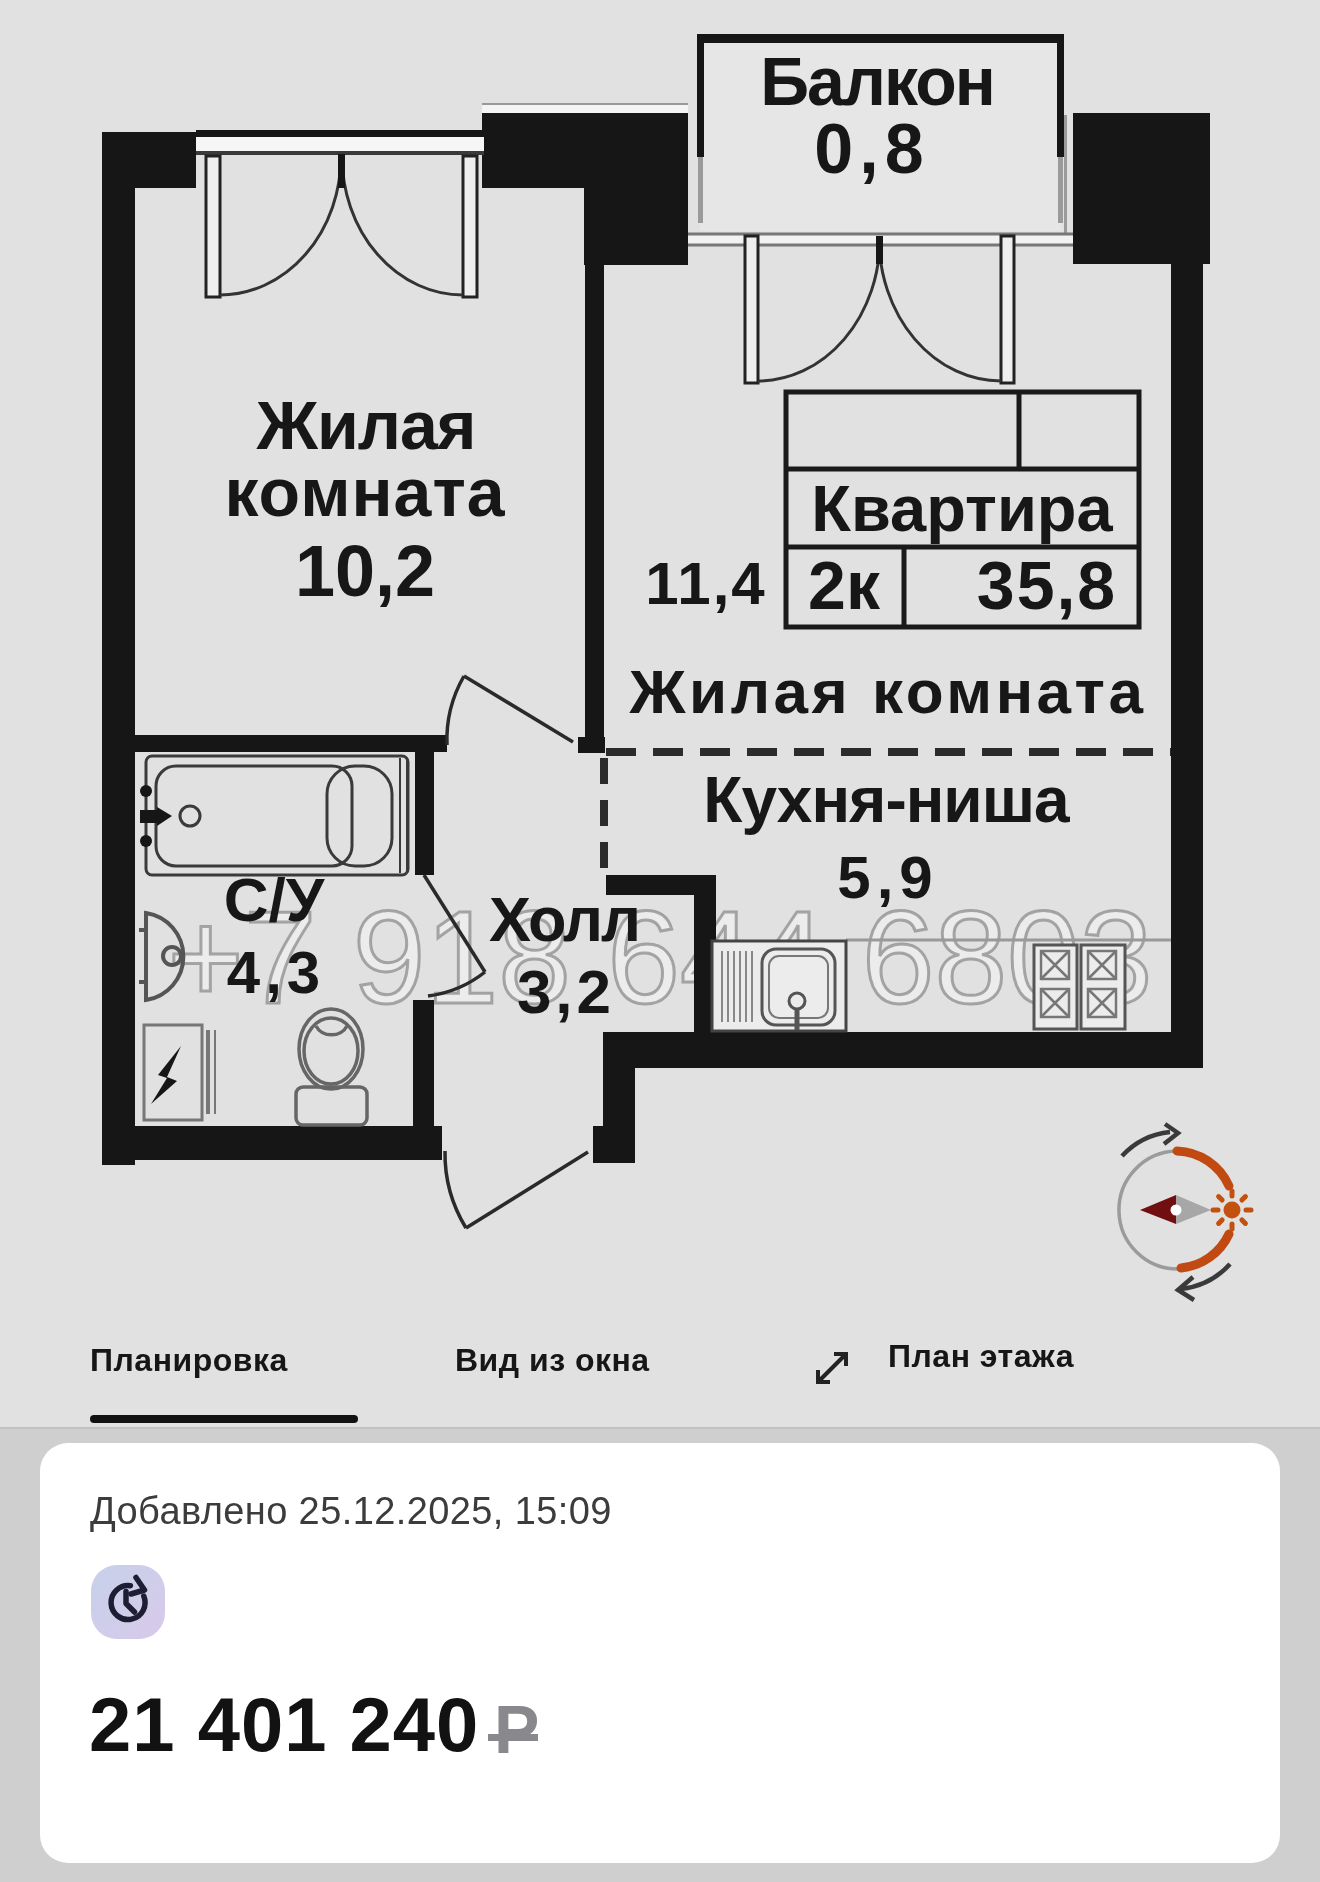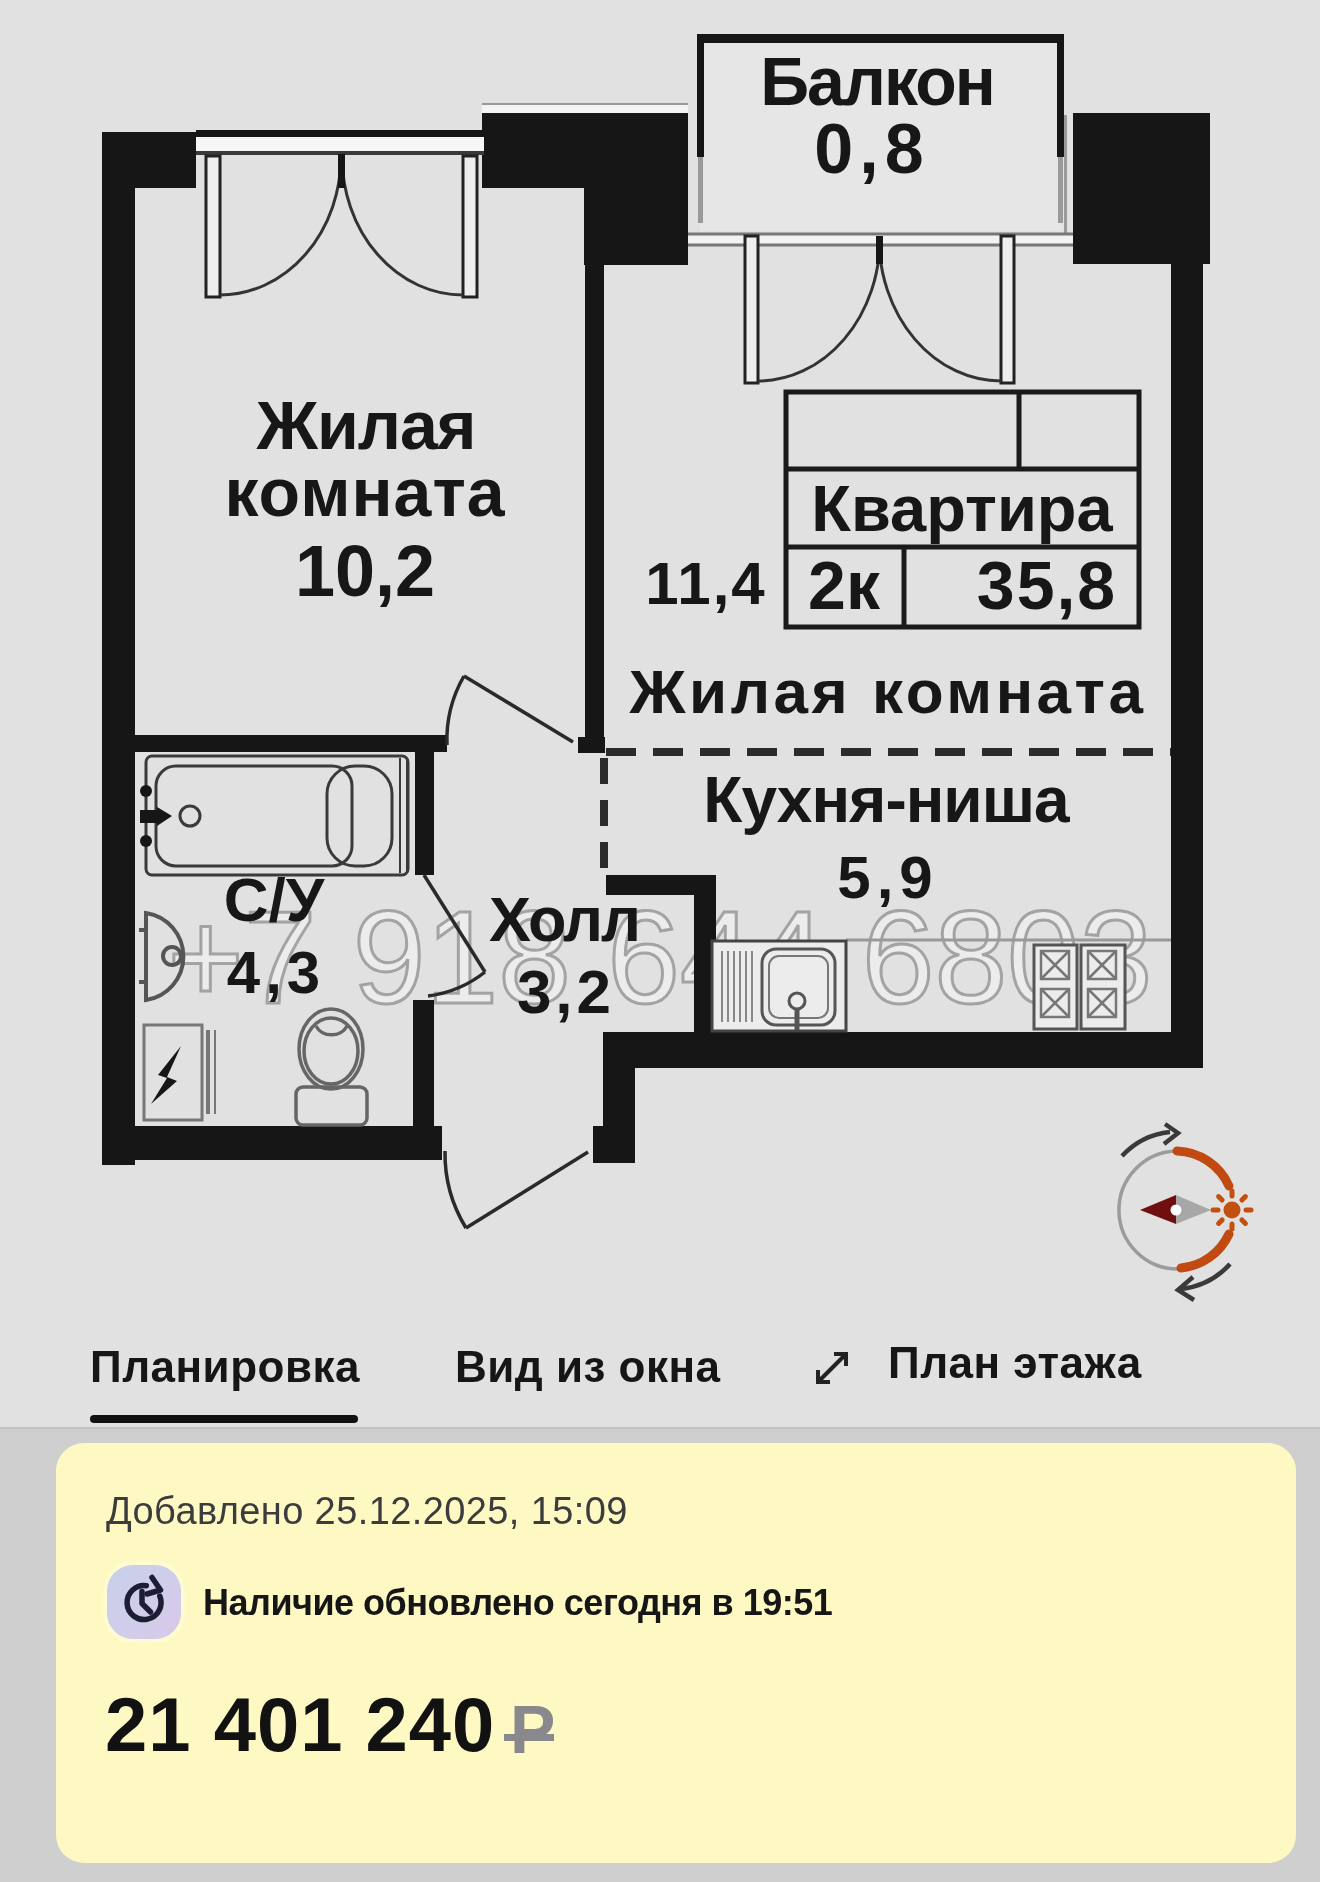--- a/index.html
+++ b/index.html
@@ -1,22 +1,22 @@
 <!DOCTYPE html>
 <html><head>
 <meta charset="utf-8">
 <style>
   html,body{margin:0;padding:0;}
   body{width:1320px;height:1882px;font-family:"Liberation Sans",sans-serif;background:#cfcfcf;overflow:hidden;}
   .top{position:absolute;left:0;top:0;width:1320px;height:1427px;background:#e1e1e1;border-bottom:2px solid #c2c2c2;}
   .plan{position:absolute;left:0;top:0;}
   .tabs{position:absolute;left:0;top:1330px;width:1320px;height:97px;}
-  .tab{position:absolute;font-weight:700;font-size:44px;color:#161616;letter-spacing:0.5px;}
+  .tab{position:absolute;font-weight:700;font-size:32px;color:#161616;letter-spacing:0.5px;}
   .underline{position:absolute;left:90px;top:85px;width:268px;height:8px;background:#111;border-radius:4px;}
-  .card{position:absolute;left:56px;top:1443px;width:1240px;height:420px;background:#fef9c3;border-radius:28px;}
+  .card{position:absolute;left:40px;top:1443px;width:1240px;height:420px;background:#ffffff;border-radius:28px;}
   .added{position:absolute;left:50px;top:47px;font-size:38px;color:#3c3c3e;letter-spacing:0.4px;}
   .avail{position:absolute;left:147px;top:139px;font-size:36px;font-weight:700;color:#161616;letter-spacing:-0.5px;}
   .clockic{position:absolute;left:51px;top:122px;width:74px;height:74px;border-radius:26px;background:linear-gradient(135deg,#c7d1ea 0%,#d0cdea 55%,#d8c9e9 100%);box-shadow:0 0 0 4px rgba(255,255,255,0.25);}
   .price{position:absolute;left:49px;top:238px;font-size:76px;font-weight:700;color:#121212;letter-spacing:1px;}
   .rub{position:absolute;left:454px;top:247px;font-size:68px;font-weight:700;color:#88888d;}
   .rub .bar{position:absolute;left:-6px;top:44px;width:50px;height:7px;background:#88888d;}
   .payline{position:absolute;left:50px;top:345px;font-size:37px;font-weight:700;color:#161616;}
 </style>
 </head>
 <body>
@@ -281,19 +281,18 @@
   <div class="clockic">
     <svg width="74" height="74" viewBox="0 0 74 74">
       <g stroke="#1d1e33" stroke-width="5.5" fill="none" stroke-linecap="round" stroke-linejoin="round">
         <path d="M 52.8 31.1 A 17 17 0 1 1 39.4 20.7"></path>
         <path d="M 45 12.5 L 53.5 25 L 40 29"></path>
         <path d="M 35 26.5 L 35 38.5 L 43.5 47"></path>
       </g>
     </svg>
   </div>
 
-  <div class="avail">Наличие обновлено сегодня в 19:51</div>
 
   <div class="price">21 401 240</div>
 
   <div class="rub">Р<span class="bar"></span></div>
 
 </div>
 
 </body></html>

